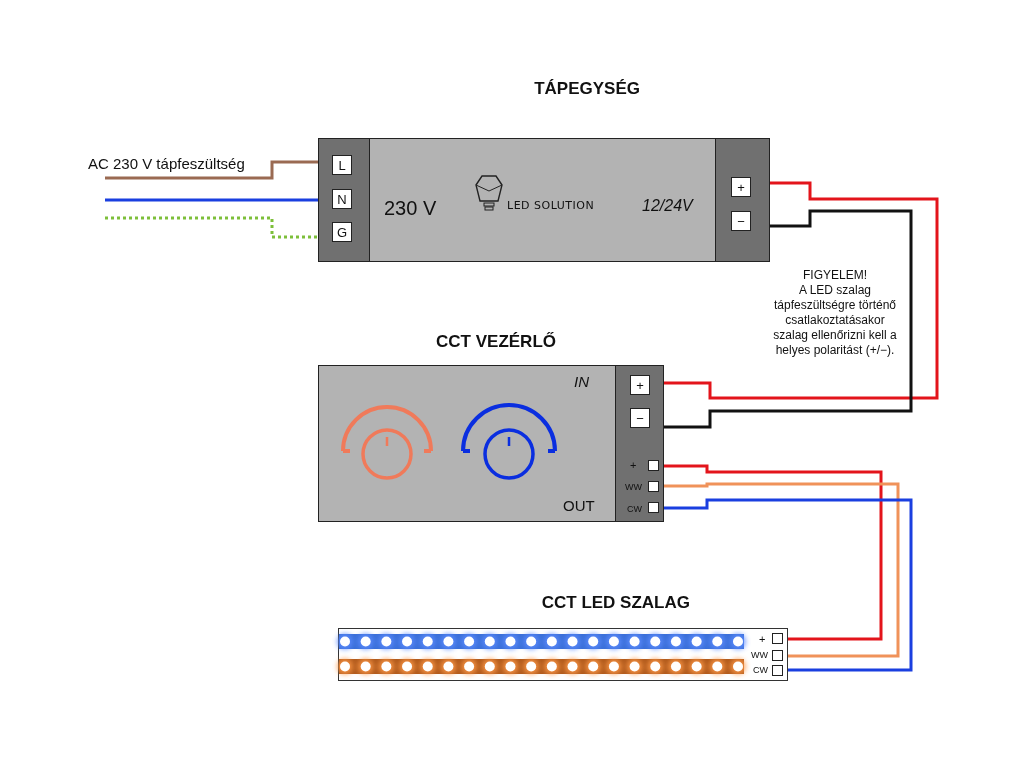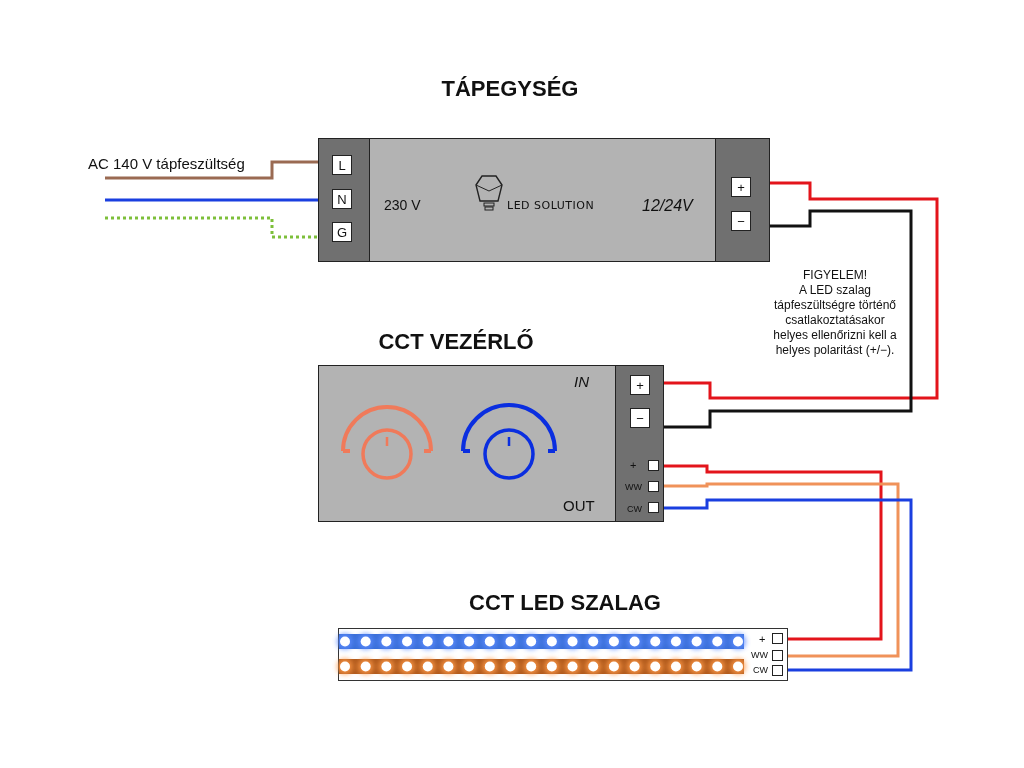--- a/index.html
+++ b/index.html
@@ -1,18 +1,18 @@
 <!DOCTYPE html>
 <html><head>
 <meta charset="utf-8">
 <style>
   html,body{margin:0;padding:0;background:#fff;}
   body{width:1024px;height:768px;position:relative;overflow:hidden;font-family:"Liberation Sans","DejaVu Sans",sans-serif;color:#111;}
   .abs{position:absolute;}
-  .title{font-weight:bold;font-size:22px;text-align:center;line-height:22px;}
+  .title{font-weight:bold;font-size:17px;text-align:right;line-height:22px;}
   .box-dark{background:#707070;border:1.5px solid #222;box-sizing:border-box;}
   .box-light{background:#b3b3b3;border:1.5px solid #222;box-sizing:border-box;}
   .term{background:#fff;border:1px solid #222;box-sizing:border-box;width:20px;height:20px;font-size:13px;display:flex;align-items:center;justify-content:center;}
   .sterm{background:#fff;border:1px solid #222;box-sizing:border-box;width:11px;height:11px;}
   .lbl{font-size:15px;}
   .small{font-size:9px;}
   svg{position:absolute;left:0;top:0;}
   .note{font-size:12px;text-align:center;line-height:15px;width:200px;}
 </style>
 </head>
@@ -25,51 +25,51 @@
   <polyline points="105,218 272,218 272,237 318,237" fill="none" stroke="#7dbf3a" stroke-width="3" stroke-dasharray="3,3"></polyline>
 
   <polyline points="770,183 810,183 810,199 937,199 937,398 710,398 710,383 664,383" fill="none" stroke="#e3141b" stroke-width="3"></polyline>
   <polyline points="770,226 810,226 810,211 911,211 911,411 710,411 710,427 664,427" fill="none" stroke="#111" stroke-width="3"></polyline>
 
   <polyline points="664,466 707,466 707,472 881,472 881,639 788,639" fill="none" stroke="#e3141b" stroke-width="3"></polyline>
   <polyline points="664,486 707,486 707,484 898,484 898,656 788,656" fill="none" stroke="#f0925a" stroke-width="3"></polyline>
   <polyline points="664,508 707,508 707,500 911,500 911,670 788,670" fill="none" stroke="#1a3fe0" stroke-width="3"></polyline>
 </svg>
 
-<div class="abs lbl" style="left:88px;top:155px;">AC 140 V tápfeszültség</div>
+<div class="abs lbl" style="left:88px;top:155px;">AC 230 V tápfeszültség</div>
 
 <div class="abs title" style="left:380px;top:78px;width:260px;">
   <div>TÁPEGYSÉG</div>
 </div>
 <div class="abs box-light" style="left:318px;top:138px;width:452px;height:124px;"></div>
 <div class="abs box-dark" style="left:318px;top:138px;width:52px;height:124px;"></div>
 <div class="abs box-dark" style="left:715px;top:138px;width:55px;height:124px;"></div>
 <div class="abs term" style="left:332px;top:155px;">L</div>
 <div class="abs term" style="left:332px;top:189px;">N</div>
 <div class="abs term" style="left:332px;top:222px;">G</div>
 <div class="abs term" style="left:731px;top:177px;">+</div>
 <div class="abs term" style="left:731px;top:211px;">−</div>
-<div class="abs lbl" style="left:384px;top:197px;font-size:14px;">230 V</div>
+<div class="abs lbl" style="left:384px;top:197px;font-size:20px;">230 V</div>
 <div class="abs lbl" style="left:642px;top:197px;font-size:16px;font-style:italic;">12/24V</div>
 <div class="abs" style="left:474px;top:173px;display:flex;align-items:center;gap:3px;">
   <svg style="position:static" width="30" height="44" viewBox="0 0 30 44">
     <polygon points="8,3 22,3 28,12 24,28 6,28 2,12" fill="none" stroke="#222" stroke-width="1.4"></polygon>
     <polyline points="2,12 15,18 28,12 M8,3 15,18 22,3 M6,28 15,18 24,28" fill="none" stroke="#222" stroke-width="1"></polyline>
     <rect x="10" y="30" width="10" height="3" fill="none" stroke="#222" stroke-width="1"></rect>
     <rect x="11" y="34" width="8" height="3" fill="none" stroke="#222" stroke-width="1"></rect>
   </svg>
   <span style="font-family:'DejaVu Sans',sans-serif;font-weight:normal;font-size:11px;letter-spacing:0.5px;margin-top:20px;">LED SOLUTION</span>
 </div>
 
 <div class="abs note" style="left:735px;top:268px;">
   <div>FIGYELEM!</div>
   <div>A LED szalag</div>
   <div>tápfeszültségre történő</div>
   <div>csatlakoztatásakor</div>
-  <div>helyes ellenőrizni kell a</div>
+  <div>szalag ellenőrizni kell a</div>
   <div>helyes polaritást (+/−).</div>
 </div>
 
 <div class="abs title" style="left:356px;top:331px;width:200px;">CCT VEZÉRLŐ</div>
 <div class="abs box-light" style="left:318px;top:365px;width:346px;height:157px;"></div>
 <div class="abs box-dark" style="left:615px;top:365px;width:49px;height:157px;"></div>
 <div class="abs lbl" style="left:574px;top:373px;font-style:italic;">IN</div>
 <div class="abs lbl" style="left:563px;top:497px;">OUT</div>
 <div class="abs term" style="left:630px;top:375px;">+</div>
 <div class="abs term" style="left:630px;top:408px;">−</div>

